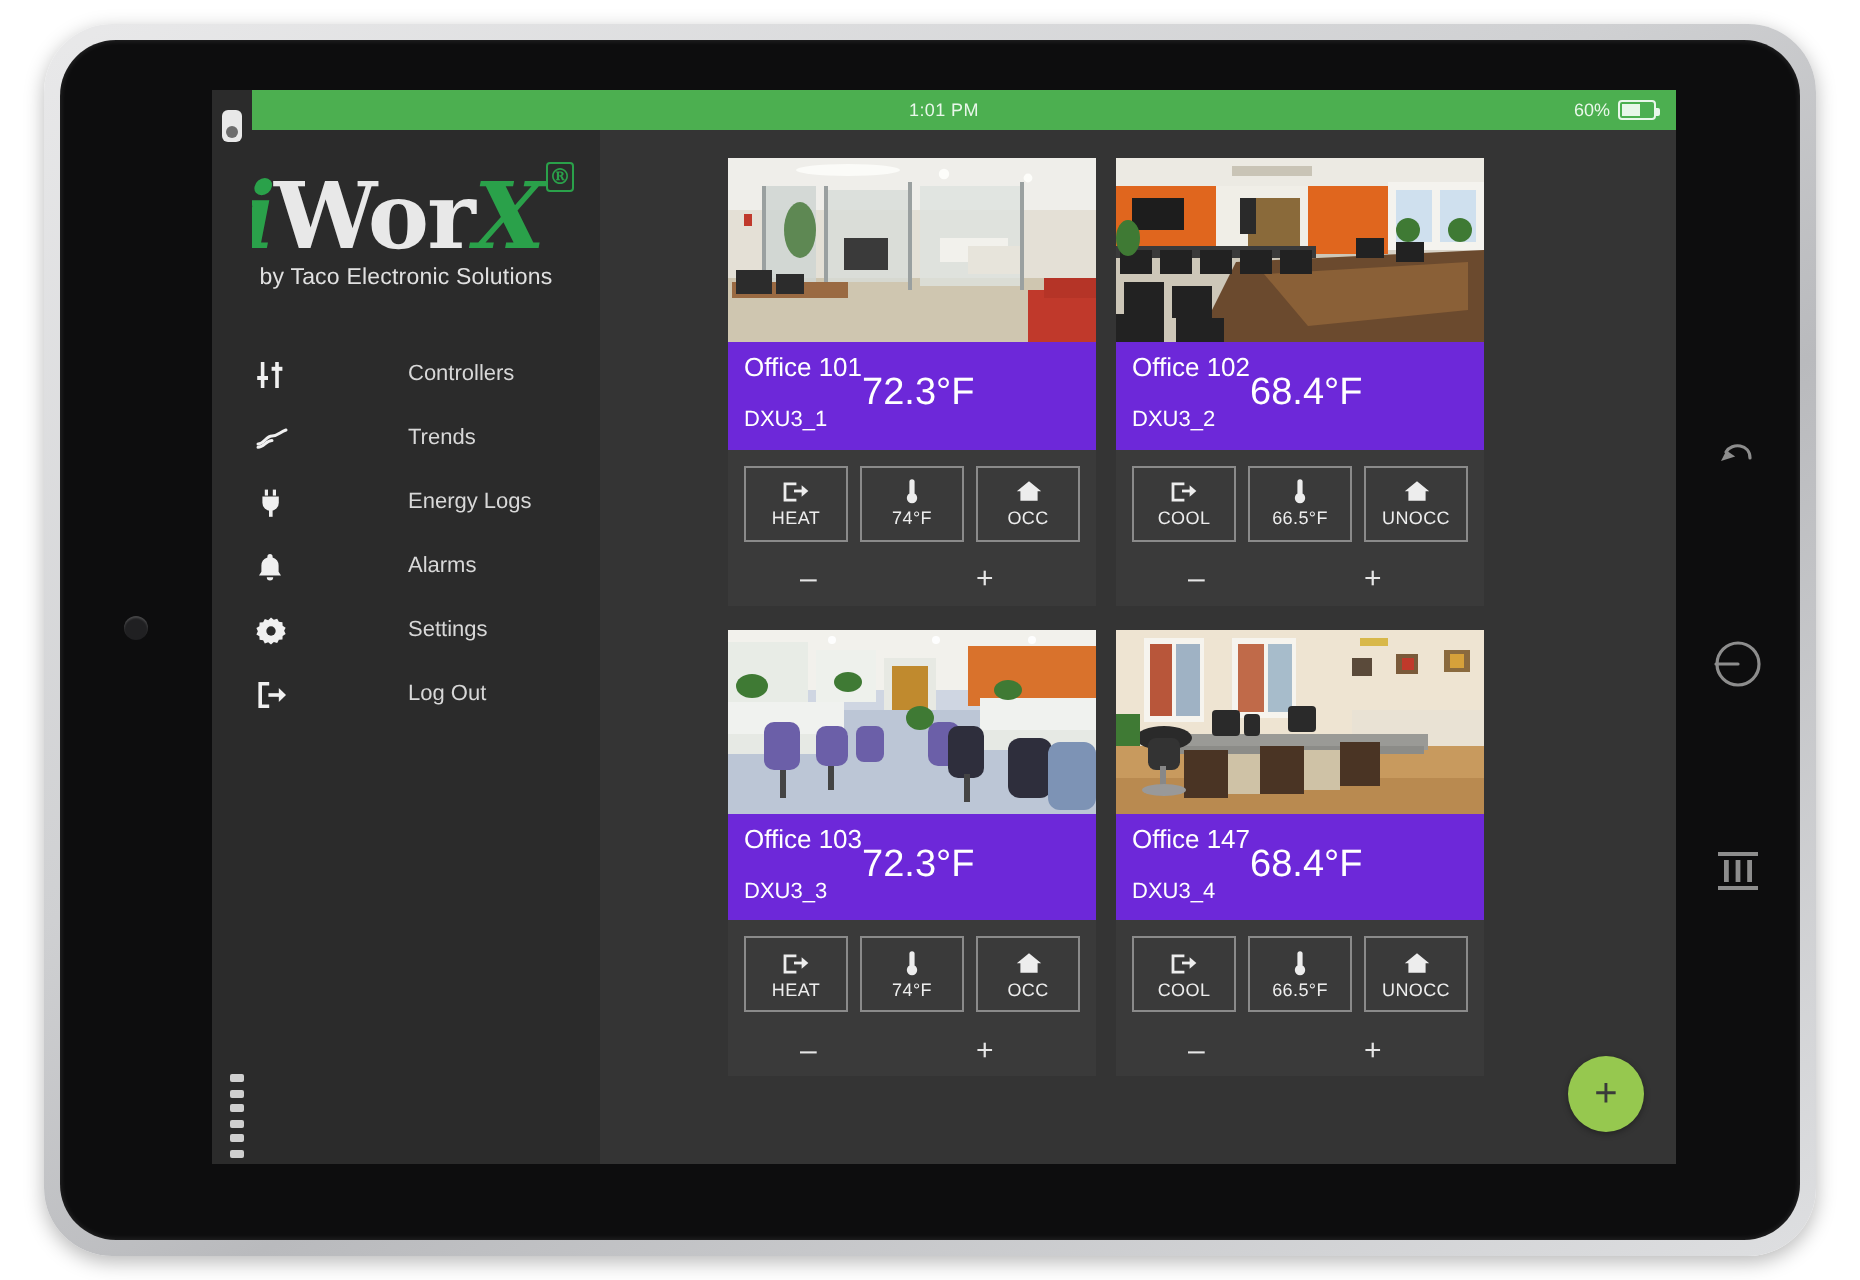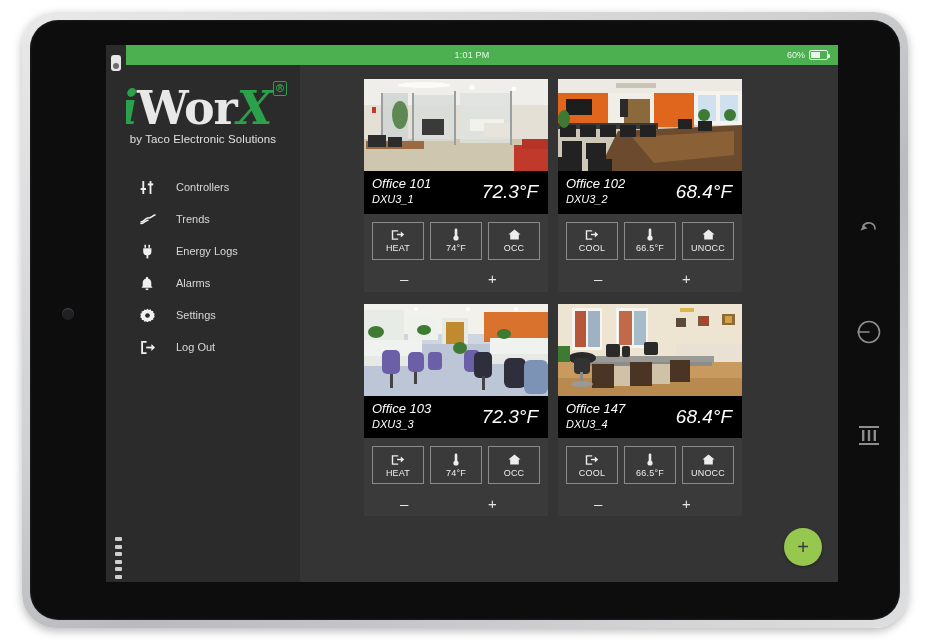--- a/index.html
+++ b/index.html
@@ -118,22 +118,22 @@
   .logo-mark sup {
     font-size: 11px; vertical-align: super; color: #2aa14a;
     border: 1px solid #2aa14a; border-radius: 2px; padding: 0 1px;
     line-height: 1; position: relative; top: -16px; left: 1px;
   }
   .logo-sub {
     color: #e0e0e0; font-size: 11.5px; margin-top: 2px; letter-spacing: .1px;
   }
   .menu { margin-top: 14px; }
   .menu-item {
-    display: flex; align-items: center; height: 32px; padding: 0 0 0 34px;
-    color: #d8d8d8; font-size: 11px; cursor: pointer;
+    display: flex; align-items: center; height: 32px; padding: 0 0 0 22px;
+    color: #d8d8d8; font-size: 11px; cursor: pointer; gap: 40px;
   }
   .menu-item .mi-icon {
     width: 26px; flex: 0 0 26px; display: flex; align-items: center; justify-content: flex-start;
     color: #f0f0f0;
   }
   .menu-item .mi-label { padding-left: 10px; }
 
   
   .content { flex: 1 1 auto; display: flex; flex-direction: column; min-width: 0; background: #343434; }
   .topbar {
@@ -145,26 +145,26 @@
     flex: 1 1 auto; padding: 14px 0 0 0; display: flex; flex-wrap: wrap;
     align-content: flex-start; gap: 12px 10px; padding-left: 64px;
     overflow: hidden;
   }
 
   .card { width: 184px; background: #3a3a3a; }
   .card-photo { height: 92px; position: relative; overflow: hidden; background: #222; }
   .card-photo svg { position: absolute; inset: 0; width: 100%; height: 100%; display: block; }
 
   .card-head {
-    background: #000000; color: #fff; padding: 6px 8px 7px 8px;
-    display: flex; align-items: flex-start; justify-content: space-between; font-style: italic;
+    background: #6d28d9; color: #fff; padding: 6px 8px 7px 8px;
+    display: flex; align-items: flex-start; 
   }
   .ch-left { display: flex; flex-direction: column; }
   .ch-name { font-size: 13px; line-height: 1.15; }
-  .ch-id { font-size: 11px; line-height: 1.25; margin-top: 1px; }
+  .ch-id { font-size: 11px; line-height: 1.25; margin-top: 12px; }
   .ch-temp { font-size: 19px; line-height: 1.25; align-self: center; padding-right: 2px; }
 
   .card-btns { display: flex; gap: 6px; padding: 8px 8px 6px 8px; }
   .cbtn {
     flex: 1 1 0; border: 1px solid #8a8a8a; color: #ededed;
     display: flex; flex-direction: column; align-items: center; justify-content: center;
     height: 38px; gap: 2px; cursor: pointer; background: transparent;
   }
   .cbtn .cb-icon { height: 13px; display: flex; align-items: center; justify-content: center; }
   .cbtn .cb-label { font-size: 9px; letter-spacing: .2px; }

